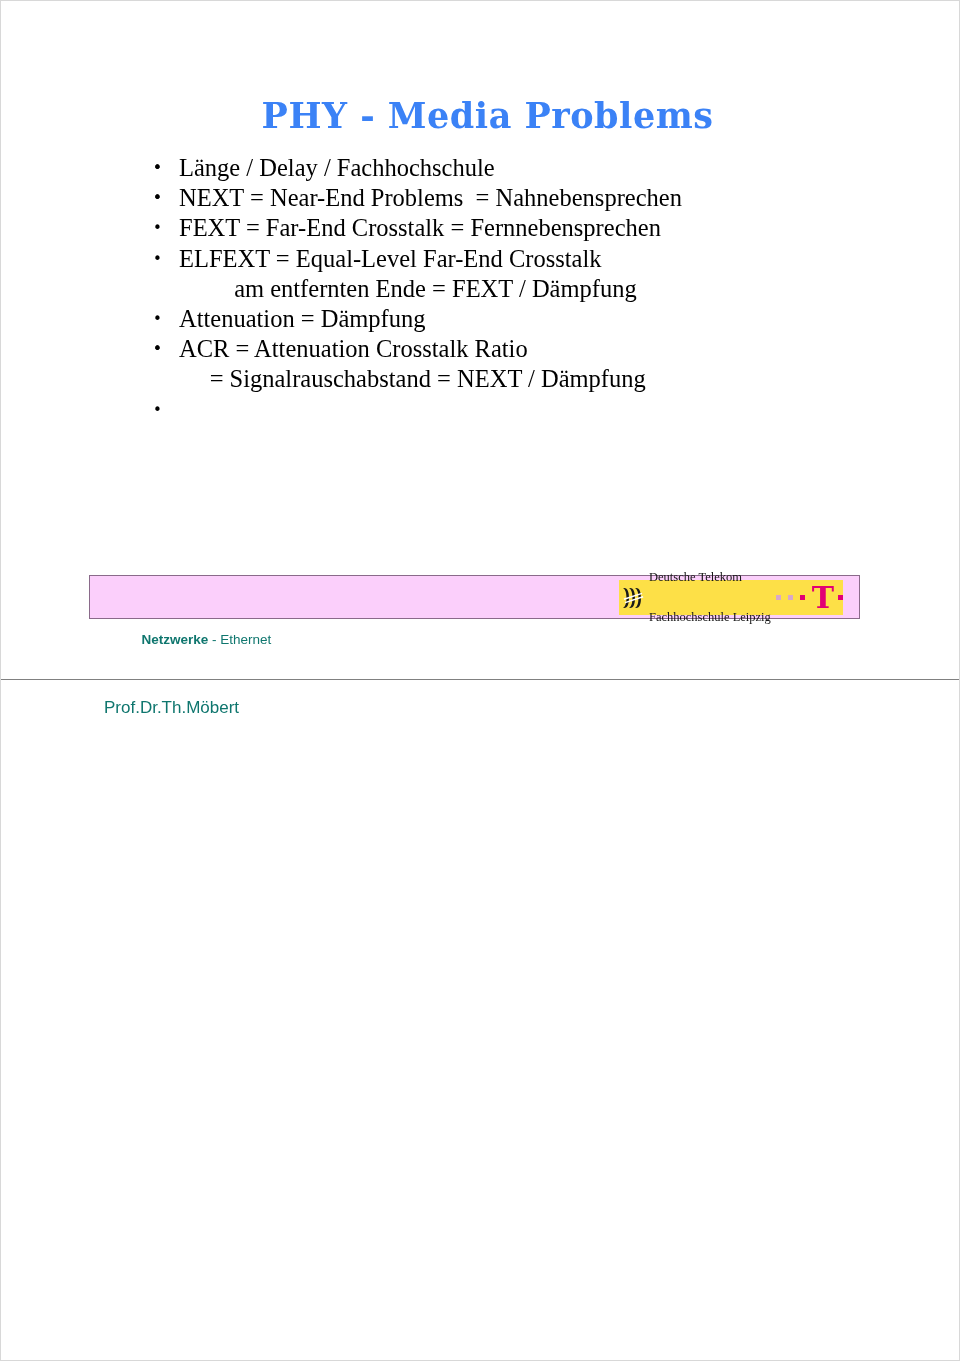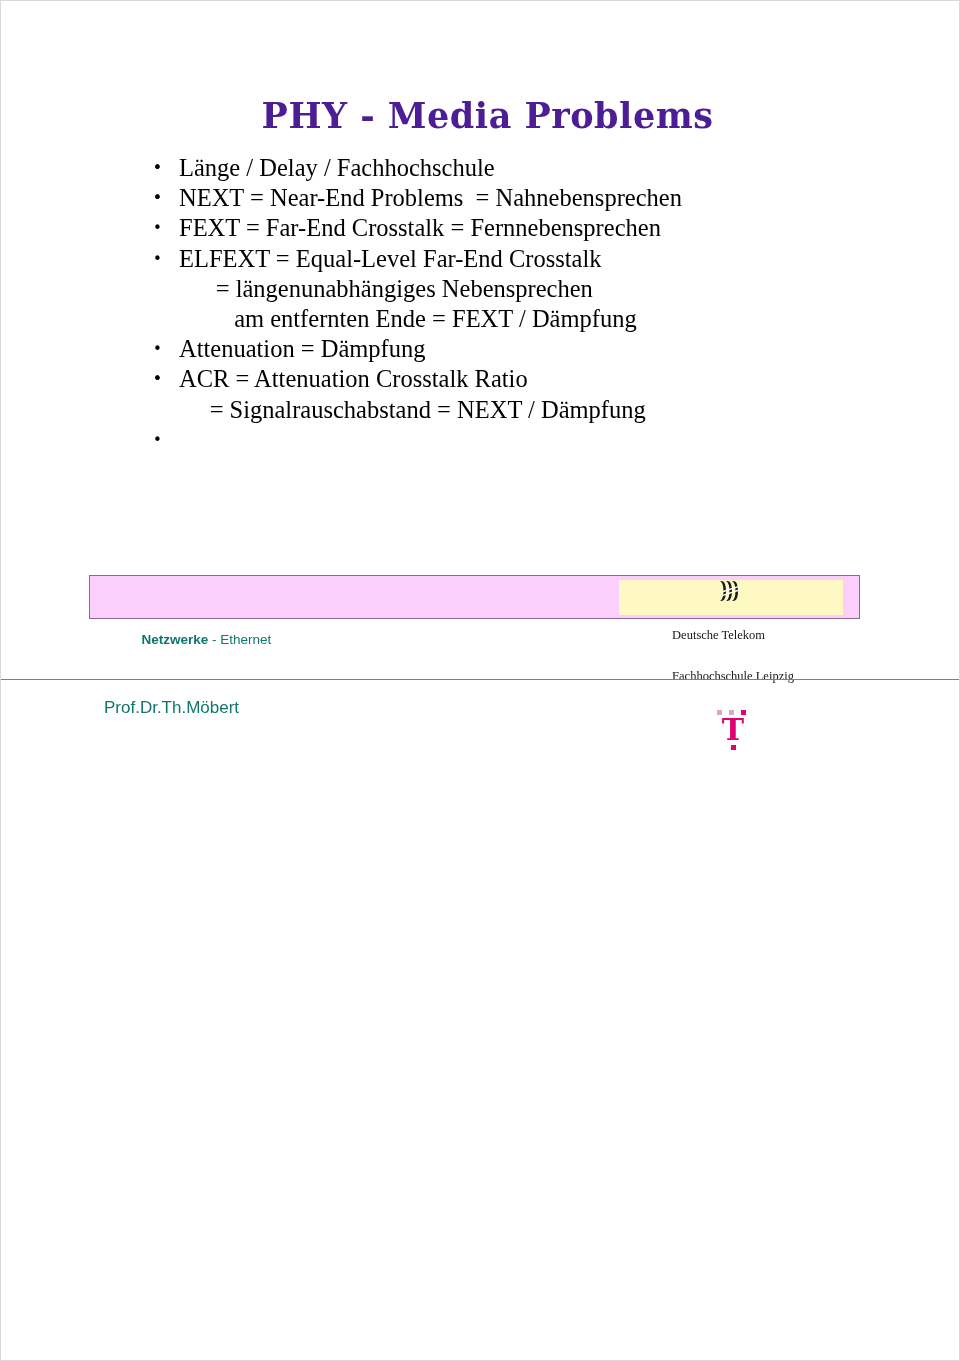--- a/index.html
+++ b/index.html
@@ -42,21 +42,21 @@
     position: absolute;
     left: 0;
     right: 0;
     top: 74px;
     text-align: center;
     font-family: "DejaVu Serif", "Liberation Serif", serif;
     font-weight: bold;
     font-size: 35px;
     letter-spacing: 0.5px;
     line-height: 1;
-    color: #4c1d95;
+    color: #3b82f6;
     padding-left: 15px;
   }
   .s1-body {
     position: absolute;
     left: 150px;
     top: 152px;
     width: 760px;
     font-size: 24.5px;
     line-height: 30.2px;
   }
@@ -107,26 +107,25 @@
   .footer-text .line1 { display: block; }
   .footer-text .line1 b { font-weight: bold; }
   .footer-text .line2 { display: block; font-size: 17px; }
 
   .dt-logo {
     position: absolute;
     right: 16px;
     top: 4px;
     width: 224px;
     height: 35px;
-    background: #fef9c3;
+    background: #fde047;
     display: flex;
     align-items: center;
     box-sizing: border-box;
     padding-left: 4px;
-    flex-direction: column;
   }
   .dt-mark {
     width: 21px;
     height: 22px;
     flex: 0 0 auto;
     margin-right: 5px;
   }
   .dt-words {
     font-family: "Liberation Serif", "DejaVu Serif", serif;
     font-size: 12.5px;
@@ -173,21 +172,21 @@
 
     <h1 class="s1-title">PHY - Media Problems</h1>
 
     <div class="s1-body">
       <ul class="blist" id="s1-list">
           <li class="bitem"><span class="bullet">•</span></li>
           <li class="bitem"><span class="bullet">•</span><span>Länge / Delay / Fachhochschule</span></li>
           <li class="bitem"><span class="bullet">•</span></li>
           <li class="bitem"><span class="bullet">•</span><span>NEXT = Near-End Problems  = Nahnebensprechen</span></li>
           <li class="bitem"><span class="bullet">•</span><span>FEXT = Far-End Crosstalk = Fernnebensprechen</span></li>
-          <li class="bitem"><span class="bullet">•</span><span>ELFEXT = Equal-Level Far-End Crosstalk</span><span class="cont">      = längenunabhängiges Nebensprechen</span><span class="cont">         am entfernten Ende = FEXT / Dämpfung</span></li>
+          <li class="bitem"><span class="bullet">•</span><span>ELFEXT = Equal-Level Far-End Crosstalk</span><span class="cont">         am entfernten Ende = FEXT / Dämpfung</span></li>
           <li class="bitem"><span class="bullet">•</span><span>Attenuation = Dämpfung</span></li>
           <li class="bitem"><span class="bullet">•</span></li>
           <li class="bitem"><span class="bullet">•</span><span>ACR = Attenuation Crosstalk Ratio</span><span class="cont">     = Signalrauschabstand = NEXT / Dämpfung</span></li>
           <li class="bitem"><span class="bullet">•</span></li>
         </ul>
     </div>
 
     <div class="footer f1">
       <div class="footer-text">
         <span class="line1">

